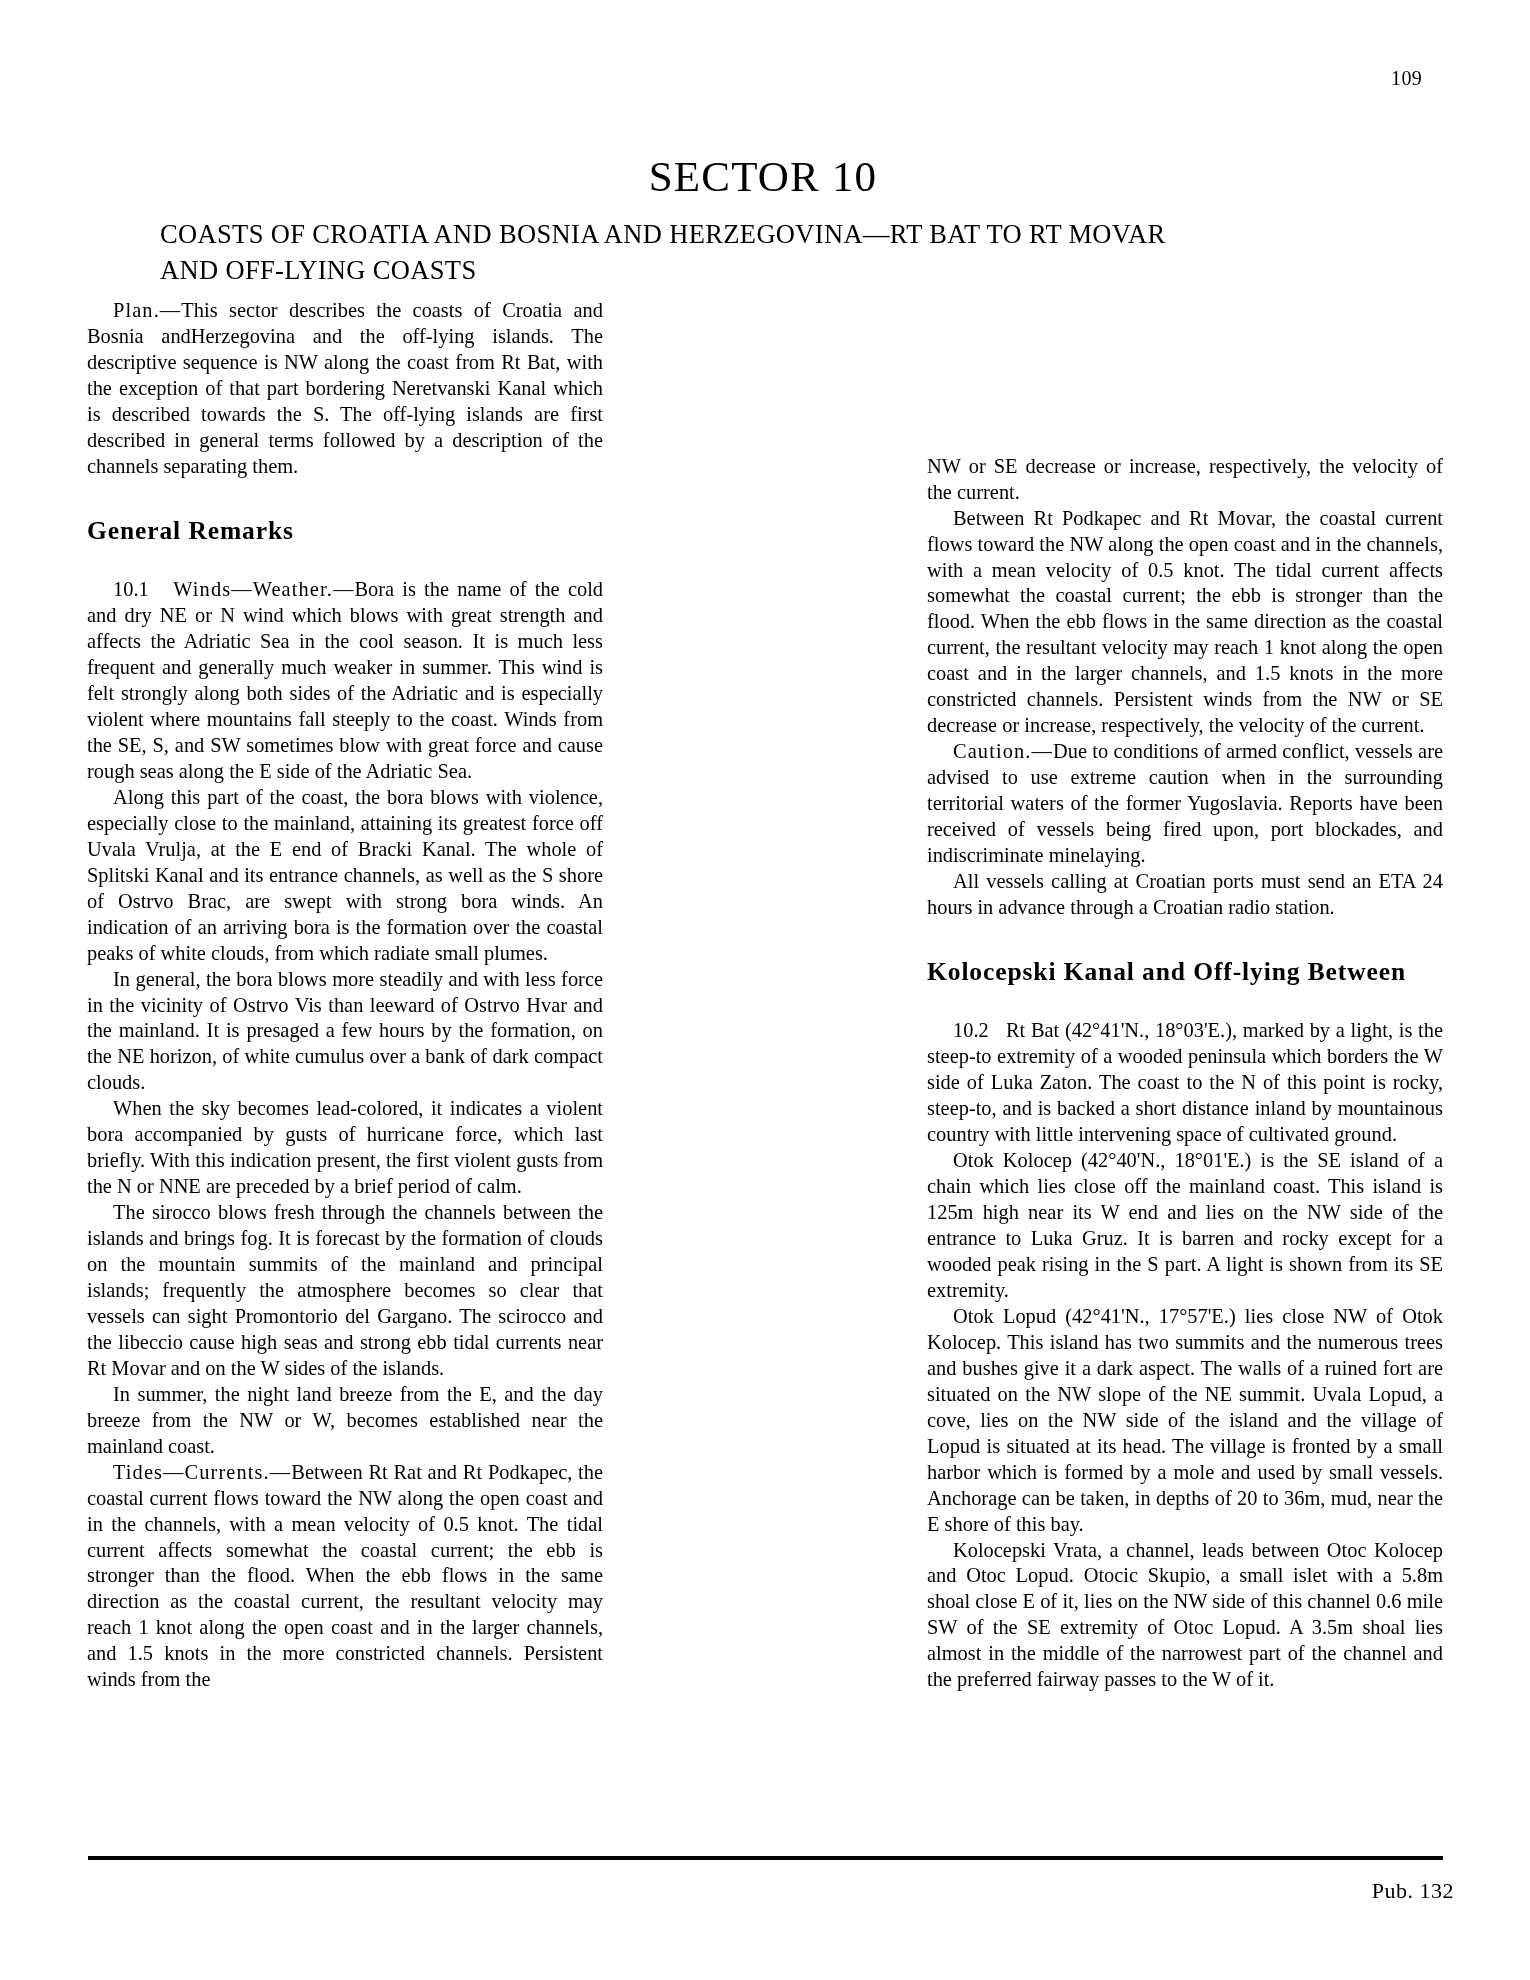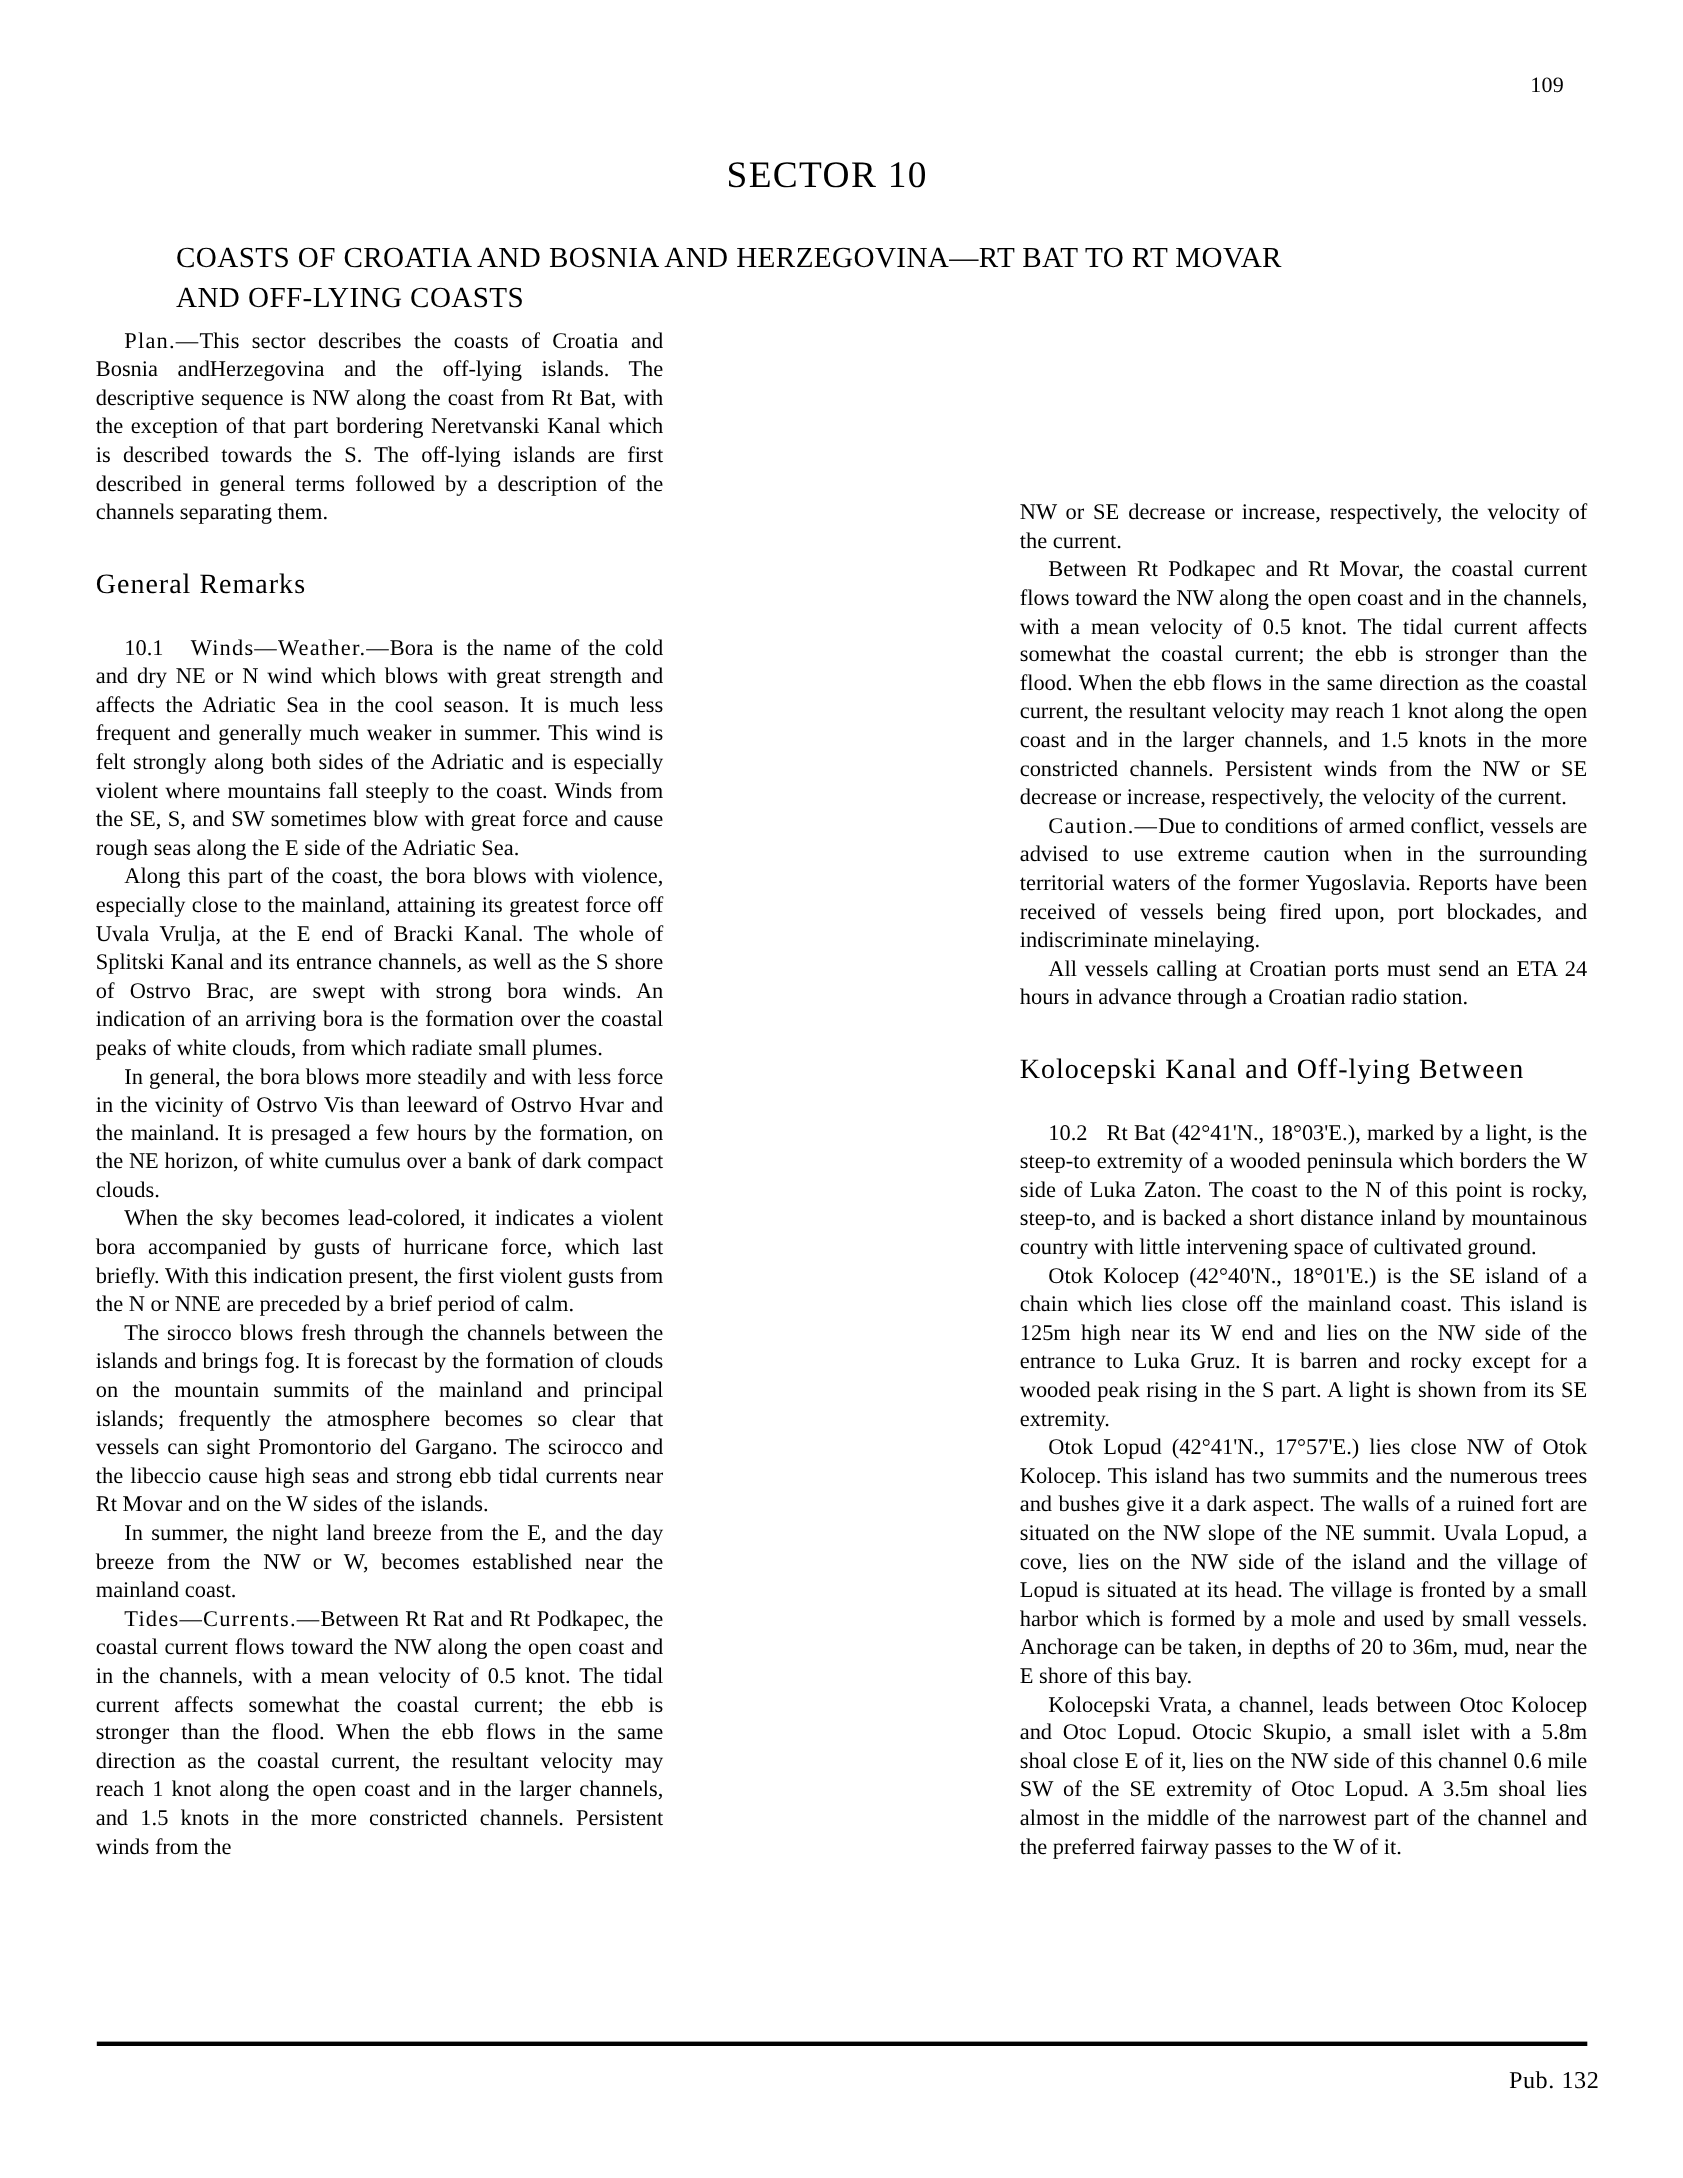--- a/index.html
+++ b/index.html
@@ -32,24 +32,24 @@
     line-height: 1;
     letter-spacing: 0.3px;
   }
   
   .sector-title {
     position: absolute;
     top: 140px;
     left: 0;
     width: 1502px;
     text-align: center;
-    font-size: 34px;
+    font-size: 43px;
     letter-spacing: 1.2px;
     font-weight: normal;
-    margin: 1px;
+    margin: 12px;
   }
   .doc-title {
     position: absolute;
     top: 217px;
     left: 160px;
     width: 1210px;
     text-align: left;
     font-size: 26.5px;
     line-height: 1.34;
     letter-spacing: 0.35px;
@@ -84,21 +84,21 @@
   .col p.noindent { text-indent: 0; }
   .col p.spaced-before { }
 
   .runin {
     letter-spacing: 1.1px;
   }
 
   h2.sub {
     margin: 0;
     font-size: 25.5px;
-    font-weight: normal;
+    font-weight: bold;
     letter-spacing: 0.9px;
     line-height: 1.2;
   }
   .gap-before-heading { height: 36px; }
   .gap-after-heading  { height: 31px; }
 
   
   .footer-rule {
     position: absolute;
     left: 88px;

